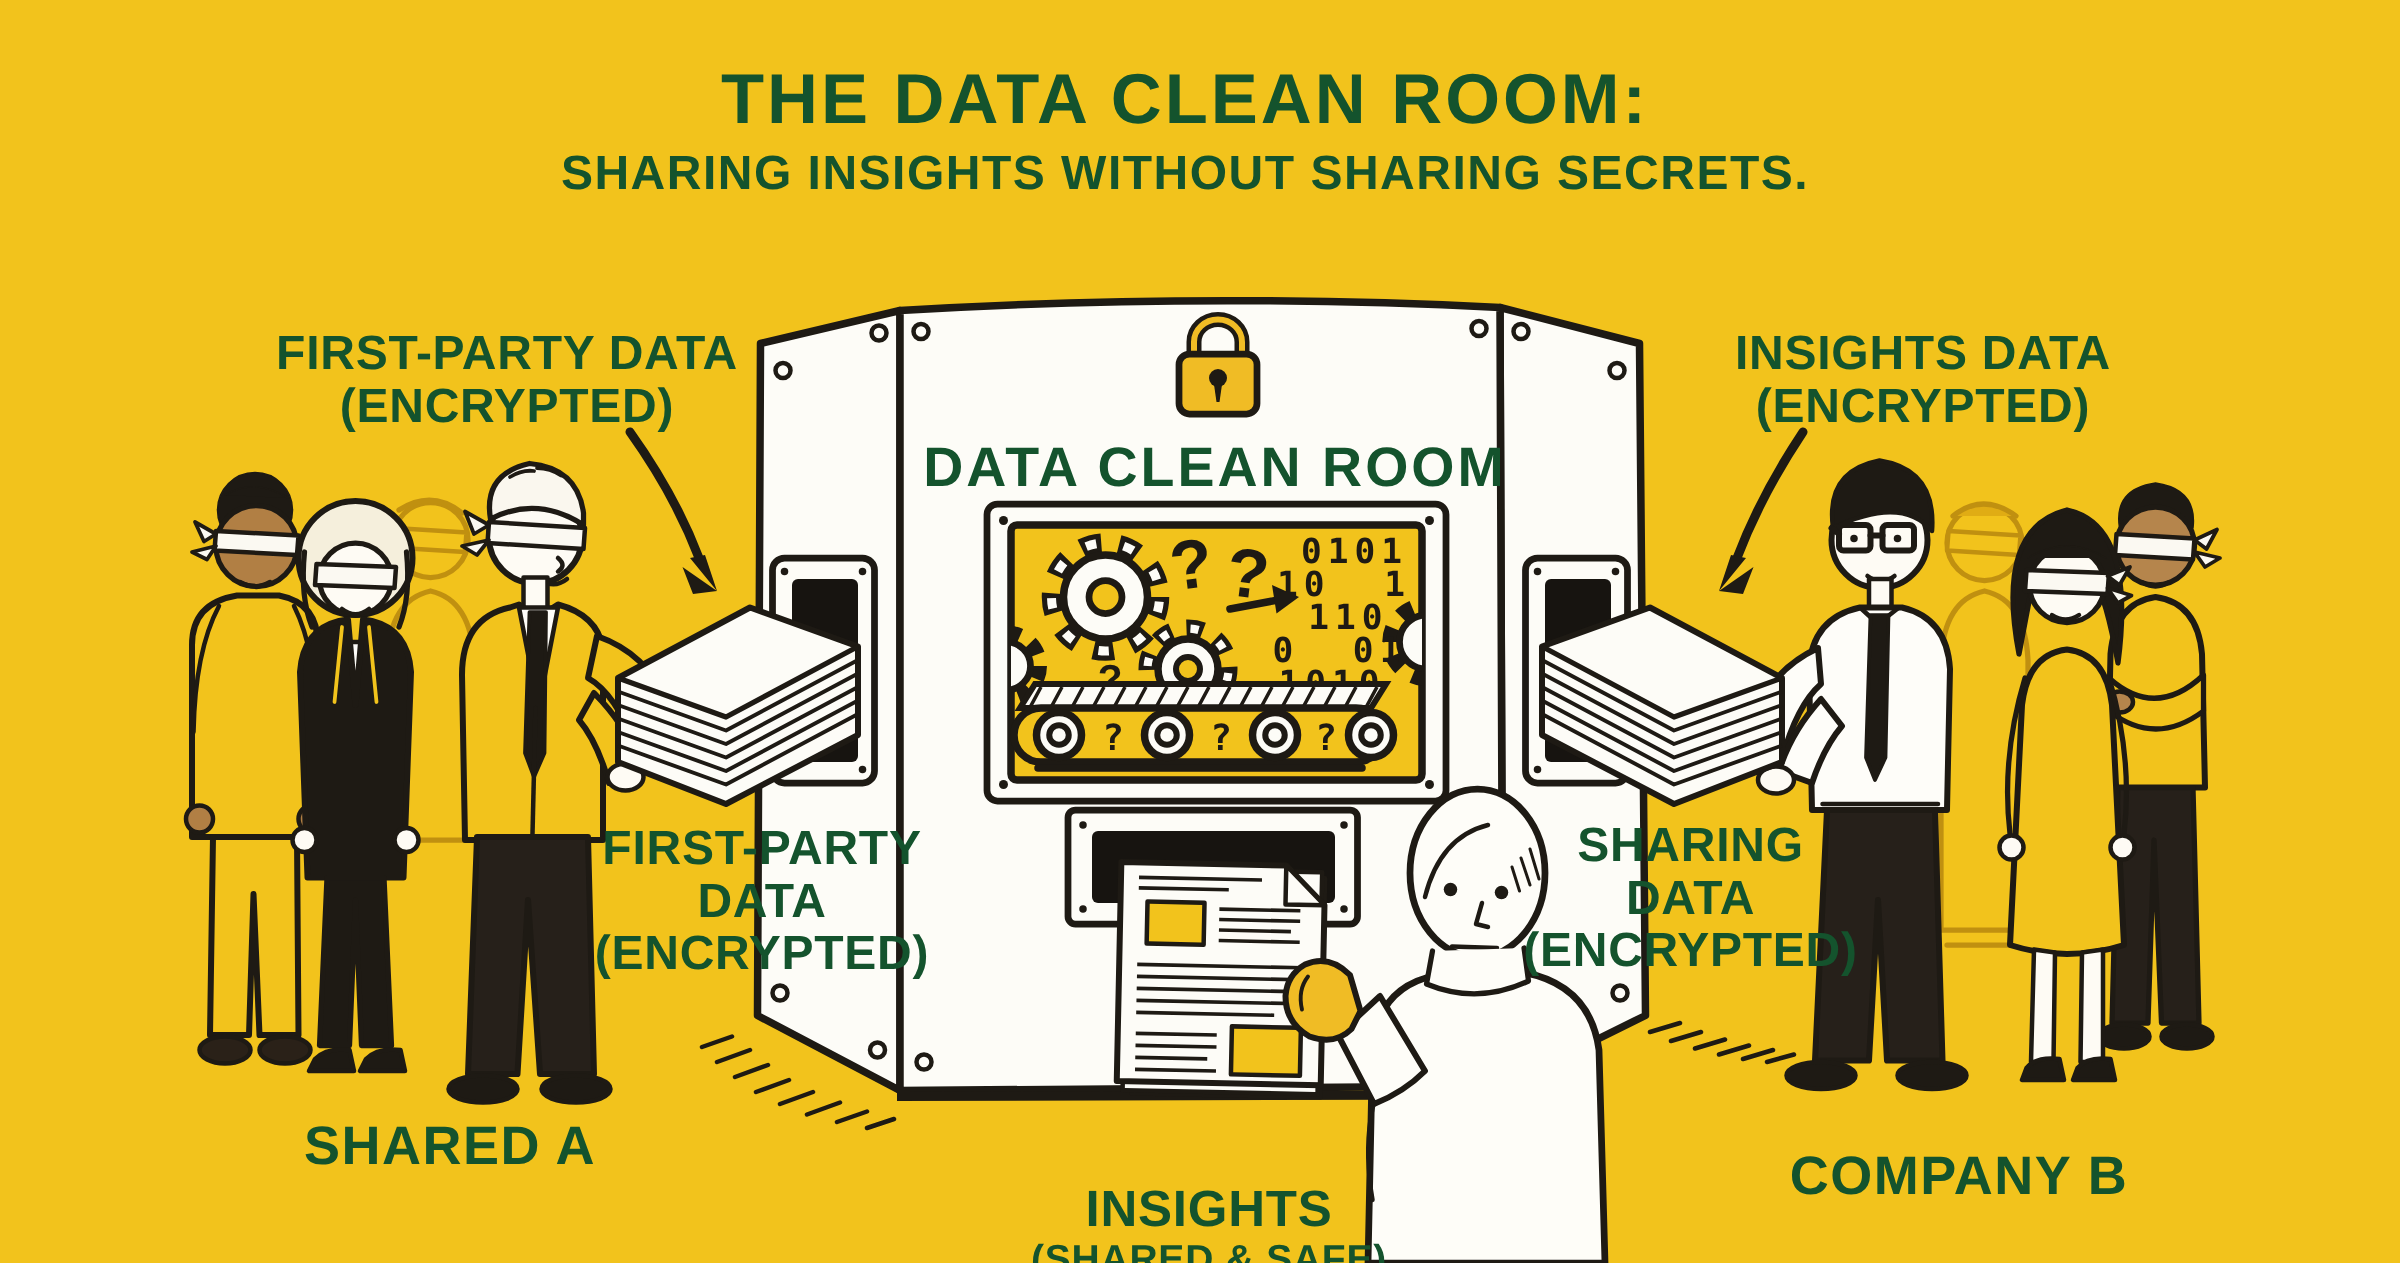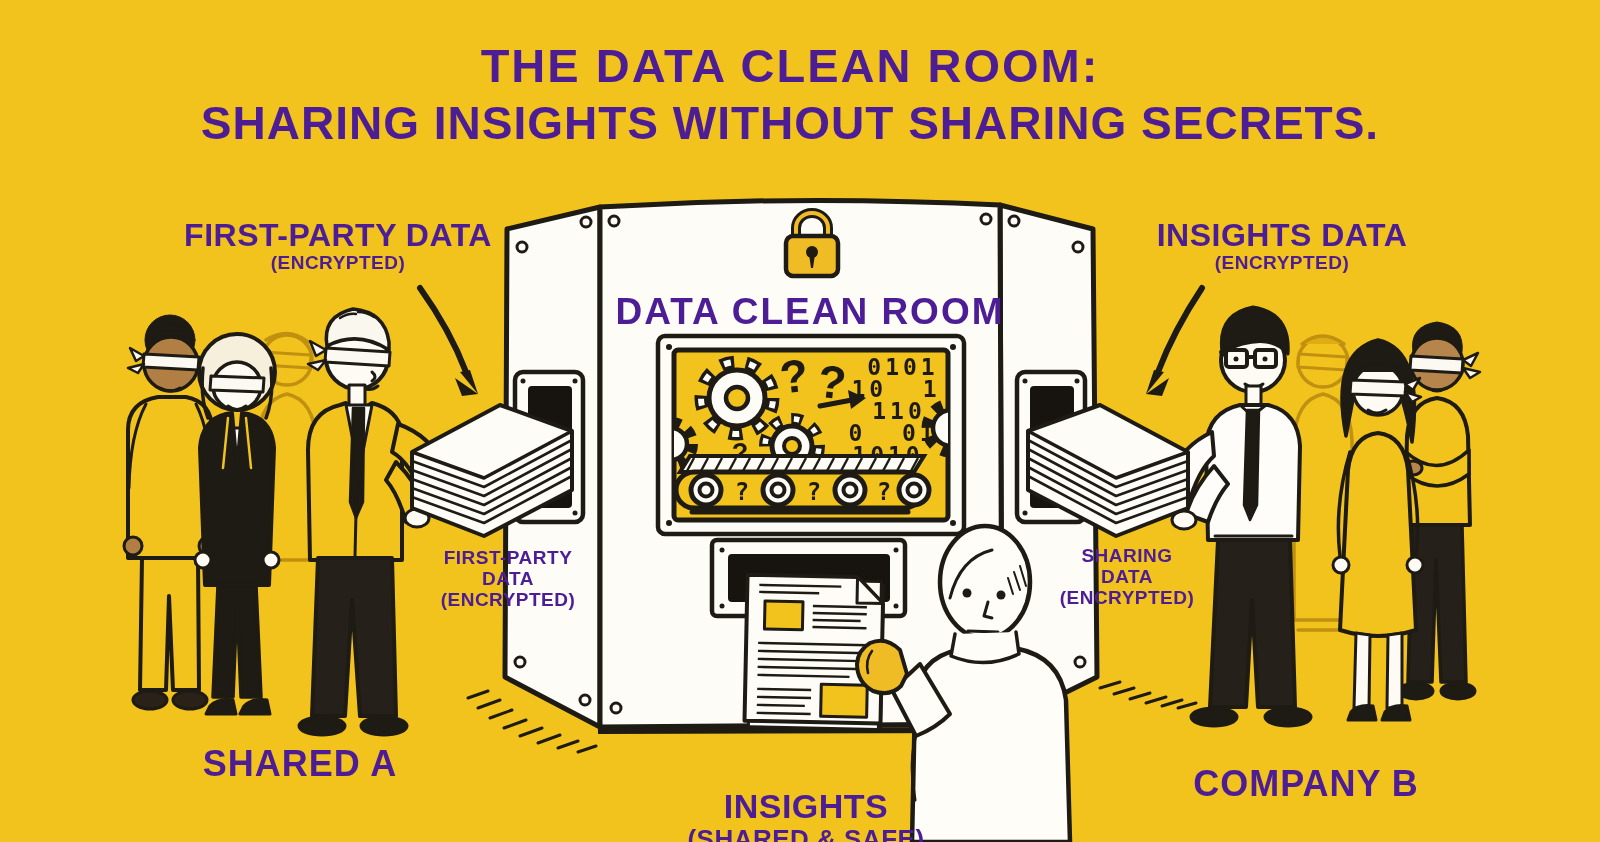--- a/index.html
+++ b/index.html
@@ -1,26 +1,26 @@
 <!DOCTYPE html>
 <html><head>
 <meta charset="utf-8">
 <style>
   html,body{margin:0;padding:0;background:#8a7a20;}
   #canvas{position:relative;width:1600px;height:842px;overflow:hidden;
           background:#F2C31C;font-family:"Liberation Sans",sans-serif;}
   #art{position:absolute;left:0;top:0;}
   .label{position:absolute;transform:translateX(-50%);text-align:center;
-         font-weight:700;color:#4c1d95;line-height:1.1;white-space:nowrap;
+         font-weight:700;color:#14532d;line-height:1.1;white-space:nowrap;
          letter-spacing:.5px;}
   .t1{font-size:47px;letter-spacing:2px;}
-  .t2{font-size:46px;letter-spacing:1px;}
+  .t2{font-size:32px;letter-spacing:1px;}
   .roomname{font-size:37px;letter-spacing:2px;margin-top:14px;}
   .lab-lg{font-size:32px;text-align:center;}
-  .lab-md{font-size:19px;}
+  .lab-md{font-size:32px;}
   .company{font-size:36px;letter-spacing:1px;}
   svg text{white-space:pre;font-family:"DejaVu Sans Mono","Liberation Mono",monospace;
            font-weight:700;fill:#1e1a14;}
   svg .qm{font-family:"Liberation Sans",sans-serif;}
 </style>
 </head>
 <body>
 
 <div id="canvas">
 

